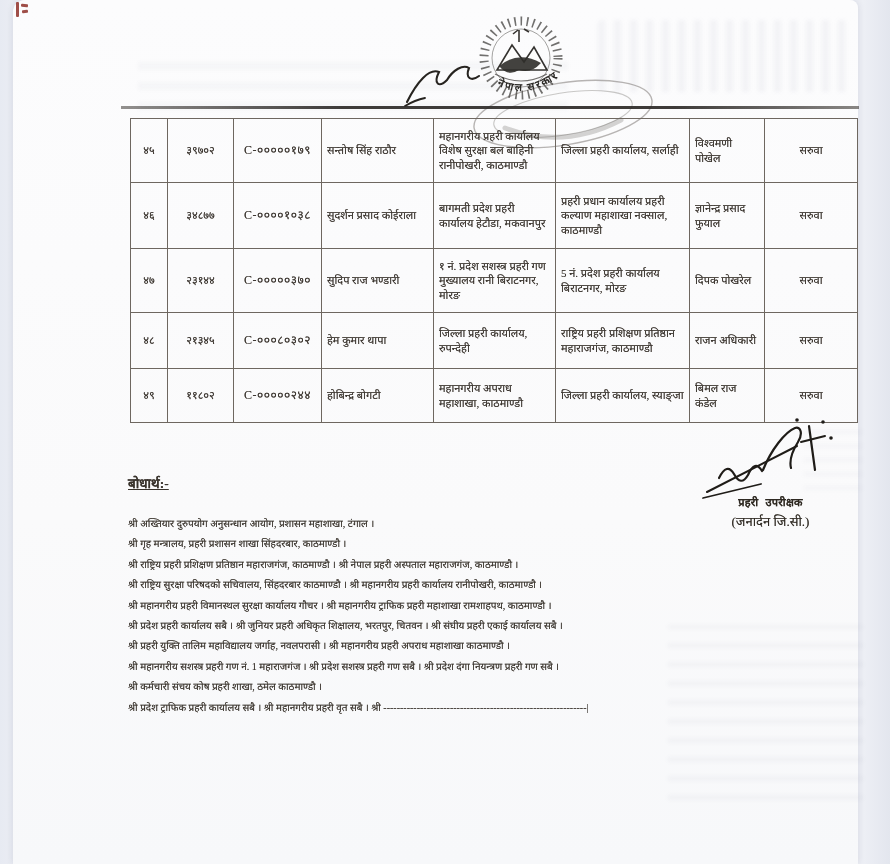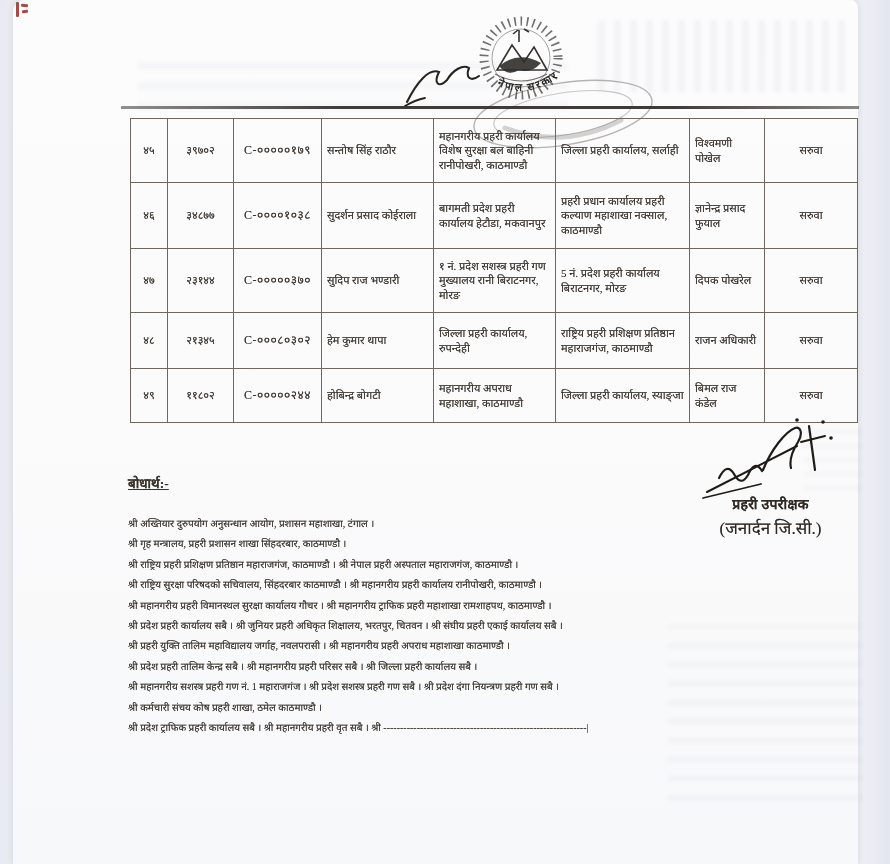--- a/index.html
+++ b/index.html
@@ -62,23 +62,23 @@
     text-shadow:0 0 .5px rgba(58,52,46,.6);
   }
   tr.r1{height:64px;} tr.r2{height:66px;} tr.r3{height:64px;}
   tr.r4{height:56px;} tr.r5{height:54px;padding-left:40px;}
   td.c-sn,td.c-num,td.c-code,td.c-remark{text-align:center;}
   td.c-code{font-size:12px;letter-spacing:.5px;}
   td.c-from,td.c-to,td.c-name,td.c-person{text-align:left;}
 
   .sig-block{position:absolute;left:655px;top:412px;width:205px;text-align:center;color:#2e2922;}
   .sig-bottom{display:block;margin:0 auto;}
-  .sig-title{font-size:14px;font-weight:bold;letter-spacing:.3px;margin-top:-6px;
-             text-shadow:0 0 .5px rgba(46,41,34,.6);}
-  .sig-name{font-size:17px;margin-top:3px;text-shadow:0 0 .4px rgba(46,41,34,.5);}
+  .sig-title{font-size:11px;font-weight:bold;letter-spacing:.3px;margin-top:-6px;
+             text-shadow:0 0 .5px rgba(46,41,34,.6);font-family:Liberation Mono, monospace;}
+  .sig-name{font-size:13px;margin-top:3px;text-shadow:0 0 .4px rgba(46,41,34,.5);}
 
   .bodhartha{position:absolute;left:115px;top:474px;width:700px;color:#39332c;}
   .bodhartha-heading{
     font-size:13.5px;font-weight:bold;text-decoration:underline;
     margin-bottom:22px;text-shadow:0 0 .5px rgba(57,51,44,.65);
   }
   .bodhartha-line{
     font-size:10px;line-height:20.4px;white-space:nowrap;
     text-shadow:0 0 .45px rgba(57,51,44,.55);
   }
@@ -208,19 +208,18 @@
 
   <div class="bodhartha">
     <div class="bodhartha-heading">बोधार्थ:-</div>
     <div class="bodhartha-line">श्री अख्तियार दुरुपयोग अनुसन्धान आयोग, प्रशासन महाशाखा, टंगाल ।</div>
     <div class="bodhartha-line">श्री गृह मन्त्रालय, प्रहरी प्रशासन शाखा सिंहदरबार, काठमाण्डौ ।</div>
     <div class="bodhartha-line">श्री राष्ट्रिय प्रहरी प्रशिक्षण प्रतिष्ठान महाराजगंज, काठमाण्डौ । श्री नेपाल प्रहरी अस्पताल महाराजगंज, काठमाण्डौ ।</div>
     <div class="bodhartha-line">श्री राष्ट्रिय सुरक्षा परिषदको सचिवालय, सिंहदरबार काठमाण्डौ । श्री महानगरीय प्रहरी कार्यालय रानीपोखरी, काठमाण्डौ ।</div>
     <div class="bodhartha-line">श्री महानगरीय प्रहरी विमानस्थल सुरक्षा कार्यालय गौचर । श्री महानगरीय ट्राफिक प्रहरी महाशाखा रामशाहपथ, काठमाण्डौ ।</div>
     <div class="bodhartha-line">श्री प्रदेश प्रहरी कार्यालय सबै । श्री जुनियर प्रहरी अधिकृत शिक्षालय, भरतपुर, चितवन । श्री संघीय प्रहरी एकाई कार्यालय सबै ।</div>
     <div class="bodhartha-line">श्री प्रहरी युक्ति तालिम महाविद्यालय जर्गाह, नवलपरासी । श्री महानगरीय प्रहरी अपराध महाशाखा काठमाण्डौ ।</div>
-    <div class="bodhartha-line">श्री प्रदेश प्रहरी तालिम केन्द्र सबै । श्री महानगरीय प्रहरी परिसर सबै । श्री  जिल्ला प्रहरी कार्यालय सबै ।</div>
     <div class="bodhartha-line">श्री महानगरीय सशस्त्र प्रहरी गण नं. 1 महाराजगंज । श्री प्रदेश सशस्त्र प्रहरी गण सबै । श्री प्रदेश दंगा नियन्त्रण प्रहरी गण सबै ।</div>
     <div class="bodhartha-line">श्री कर्मचारी संचय कोष प्रहरी शाखा, ठमेल काठमाण्डौ ।</div>
     <div class="bodhartha-line">श्री प्रदेश ट्राफिक प्रहरी कार्यालय सबै । श्री महानगरीय प्रहरी वृत सबै । श्री -------------------------------------------------------------|</div>
   </div>
 
 </div>
 
 </body></html>

